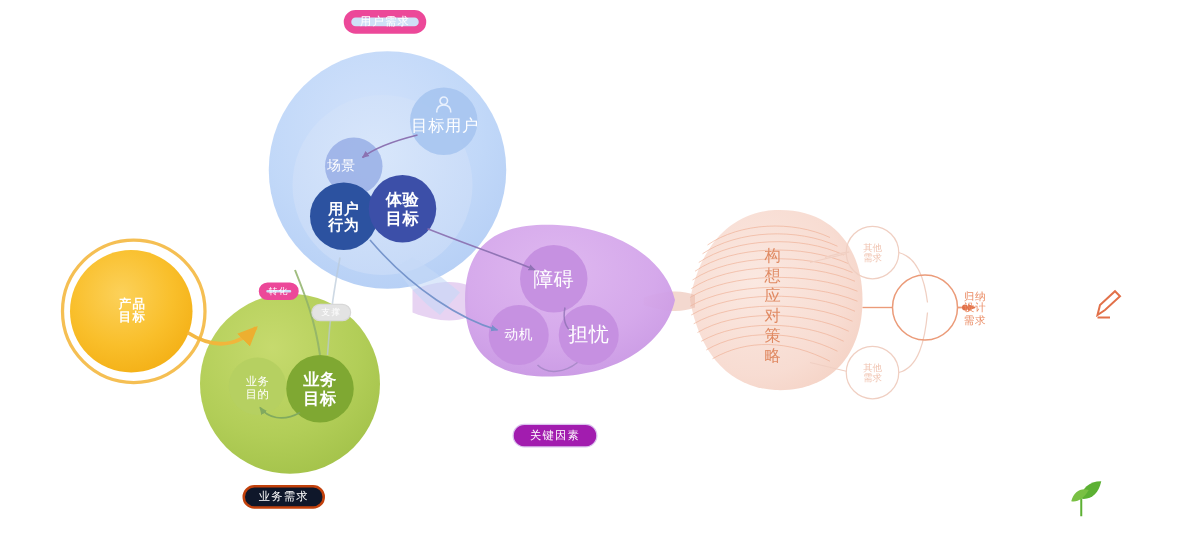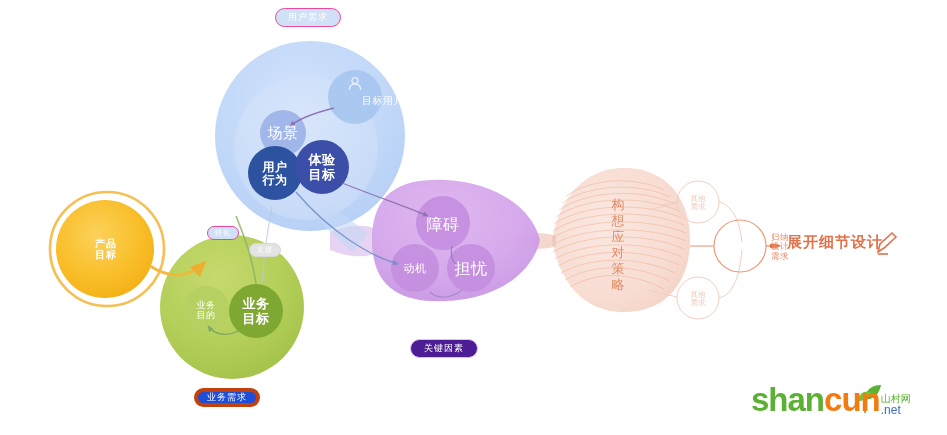--- a/index.html
+++ b/index.html
@@ -22,23 +22,23 @@
     position:absolute;display:flex;flex-direction:column;align-items:center;
     justify-content:center;line-height:1.22;letter-spacing:0px;
   }
 
   
   .pill{
     position:absolute;display:flex;align-items:center;justify-content:center;
     border-radius:11px;box-sizing:border-box;
     font-size:9px;letter-spacing:1px;
   }
-  .pill-blue{background:#cfe0f7;border:1px solid #ec4899;color:#ffffff;}
-  .pill-green{background:#1d4ed8;border:4px solid #c2410c;color:#ffffff;}
-  .pill-purple{background:#4c1d95;border:1px solid #dbc3ee;color:#ffffff;}
+  .pill-blue{background:#cfe0f7;border:6px solid #ec4899;color:#ffffff;}
+  .pill-green{background:#0f172a;border:2px solid #c2410c;color:#ffffff;}
+  .pill-purple{background:#a21caf;border:1px solid #dbc3ee;color:#ffffff;}
 
   .white-lbl{color:#ffffff;}
   .faint-lbl{color:#f0c3b0;}
 
   
   #watermark{position:absolute;right:10px;bottom:6px;width:186px;height:48px;}
   .wm-shan{font-size:33px;font-weight:bold;color:#5cb033;letter-spacing:-1px;}
   .wm-cun{font-size:33px;font-weight:bold;color:#f07c12;letter-spacing:-1px;}
   .wm-cn{font-size:10px;color:#5cb033;letter-spacing:0px;line-height:1;}
   .wm-net{font-size:12px;color:#3f6fb5;letter-spacing:0px;line-height:1;}
@@ -226,29 +226,29 @@
   <div class="pill pill-green" style="left:194px;top:388px;width:66px;height:19px;">业务需求</div>
 
   <div class="pill pill-purple" style="left:410px;top:339px;width:68px;height:19px;">关键因素</div>
 
   <div class="pill pill-blue" style="left:207px;top:226px;width:32px;height:14px;font-size:7px;border-radius:7px;">转化</div>
   <div class="pill" style="left:249px;top:243px;width:32px;height:14px;font-size:7px;border-radius:7px;background:#e3e3e3;border:1px solid #d8d8d8;color:#fff;">支撑</div>
 
   <div class="nodetext white-lbl" style="left:70px;top:226px;width:72px;height:46px;font-size:10px;font-weight:bold;letter-spacing:1px;">产品
 目标</div>
 
-  <div class="nodetext white-lbl" style="left:329px;top:93px;width:54px;height:16px;font-size:10px;letter-spacing:0.5px;margin-left:27px;">目标用户</div>
+  <div class="nodetext white-lbl" style="left:329px;top:93px;width:54px;height:16px;font-size:13px;letter-spacing:0.5px;">目标用户</div>
   <div style="position:absolute;left:347px;top:76px;width:16px;height:16px;">
     <svg viewBox="0 0 16 16" width="16" height="16">
       <circle cx="8" cy="4.6" r="3" fill="none" stroke="#e8f0fd" stroke-width="1.3"></circle>
       <path d="M2.4,14 C2.4,9.6 5,8 8,8 C11,8 13.6,9.6 13.6,14" fill="none" stroke="#e8f0fd" stroke-width="1.3"></path>
     </svg>
   </div>
 
-  <div class="nodetext white-lbl" style="left:262px;top:125px;width:42px;height:17px;font-size:15px;letter-spacing:0.5px;">场景</div>
+  <div class="nodetext white-lbl" style="left:252px;top:125px;width:42px;height:17px;font-size:11px;letter-spacing:0.5px;">场景</div>
 
   <div class="nodetext white-lbl" style="left:252px;top:157px;width:46px;height:34px;font-size:12px;font-weight:bold;letter-spacing:0.5px;">用户
 行为</div>
 
   <div class="nodetext white-lbl" style="left:299px;top:151px;width:46px;height:34px;font-size:13px;font-weight:bold;letter-spacing:0.5px;">体验
 目标</div>
 
   <div class="nodetext white-lbl" style="left:186px;top:295px;width:40px;height:30px;font-size:9px;letter-spacing:0.5px;">业务
 目的</div>
 
@@ -272,28 +272,15 @@
 
   <div class="nodetext faint-lbl" style="left:683px;top:192px;width:30px;height:22px;font-size:7.5px;">其他
 需求</div>
   <div class="nodetext faint-lbl" style="left:683px;top:288px;width:30px;height:22px;font-size:7.5px;">其他
 需求</div>
 
   <div class="nodetext" style="left:724px;top:228px;width:32px;height:38px;font-size:8.5px;color:#ea8a62;letter-spacing:0.5px;margin-left:40px;">归纳
 设计
 需求</div>
 
-  <div id="cta">
-    <span class="cta-t">展开细节设计</span>
-  </div>
-
-  <div id="watermark">
-    <div class="wmrow">
-      <span class="wm-shan">shan</span>
-      <span class="wm-cun">cun</span>
-      <span class="wmside">
-        <span class="wm-cn">山村网</span>
-        <span class="wm-net">.net</span>
-      </span>
-    </div>
-  </div>
+
 
 </div>
 
 </body></html>

